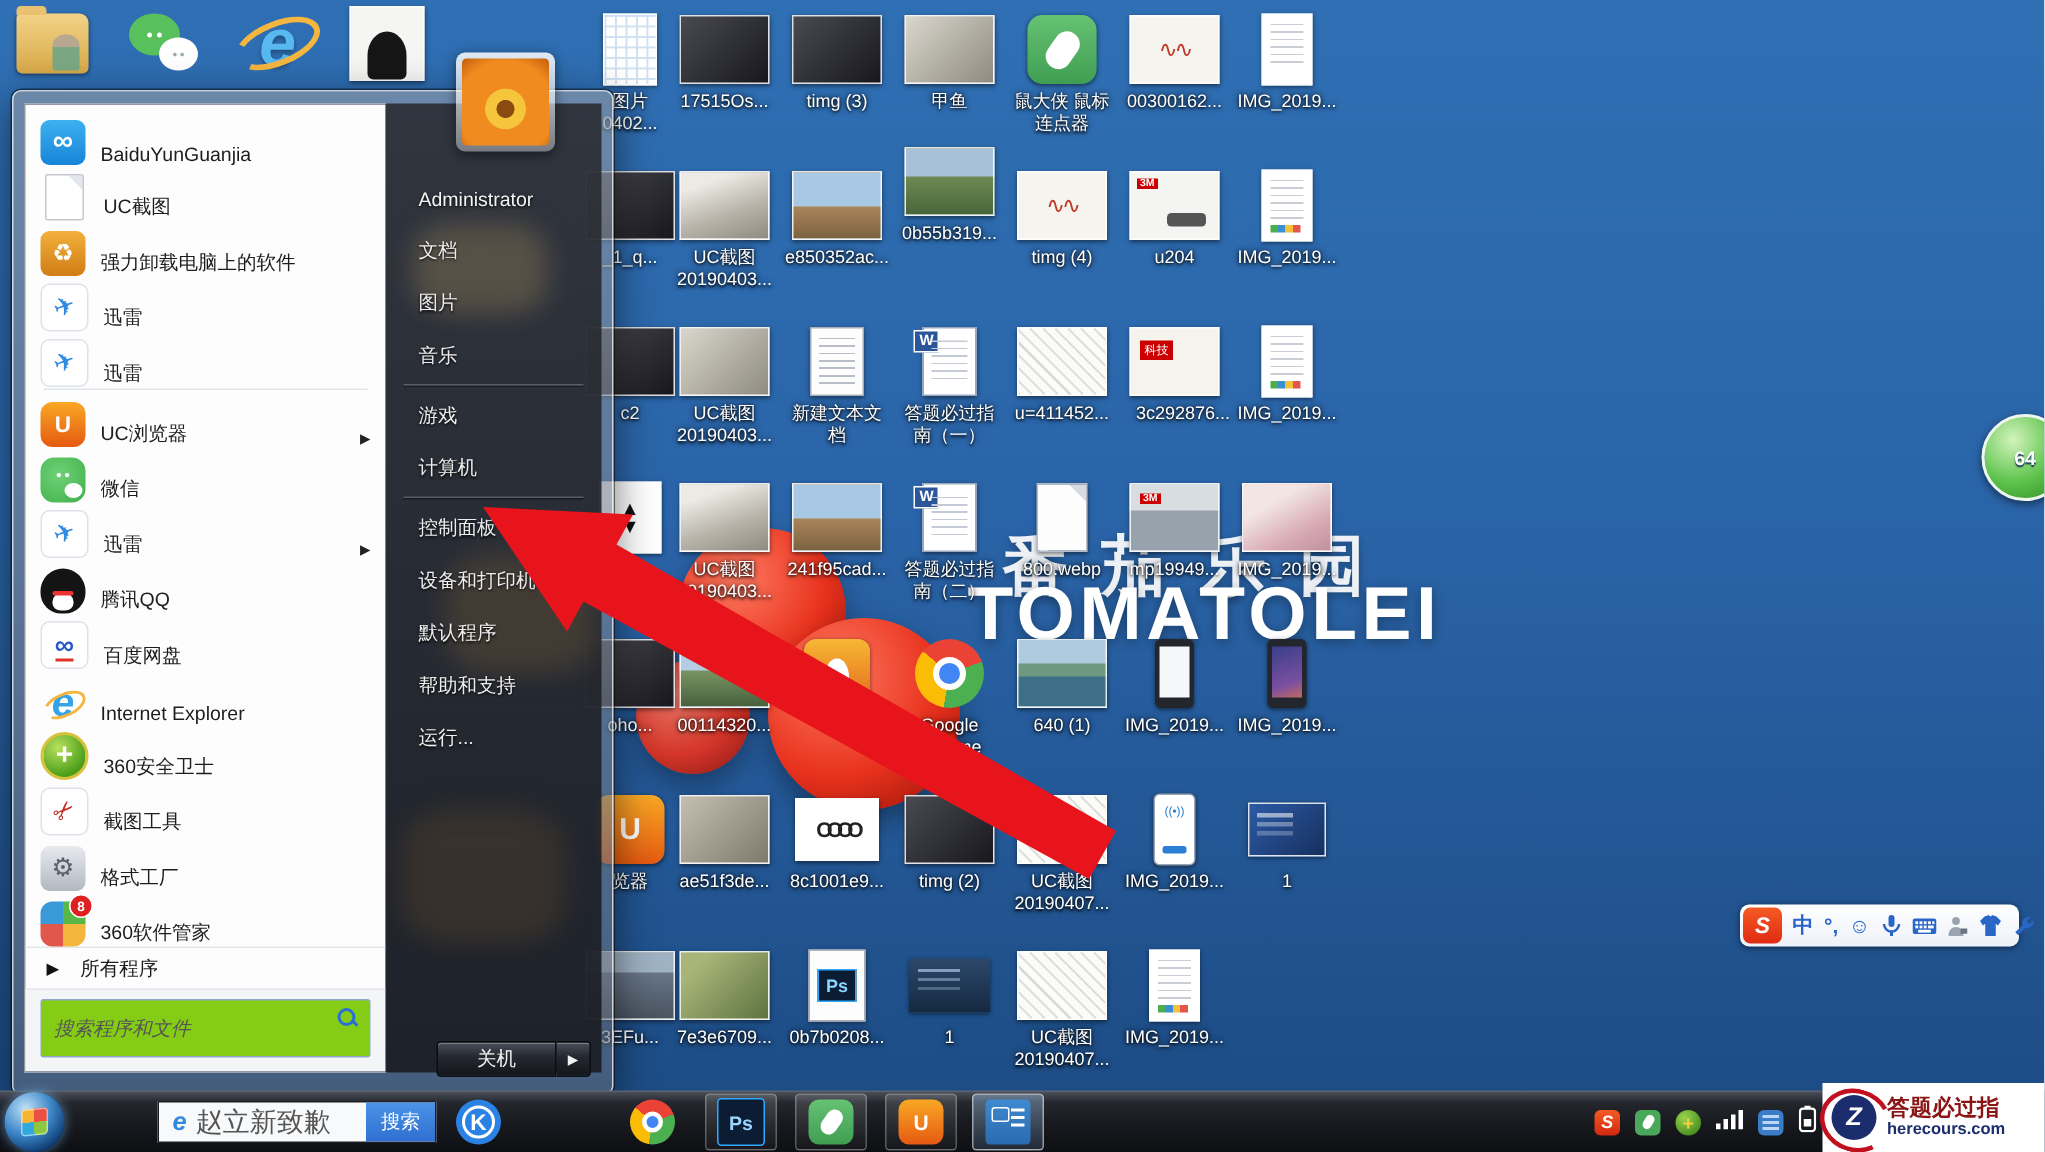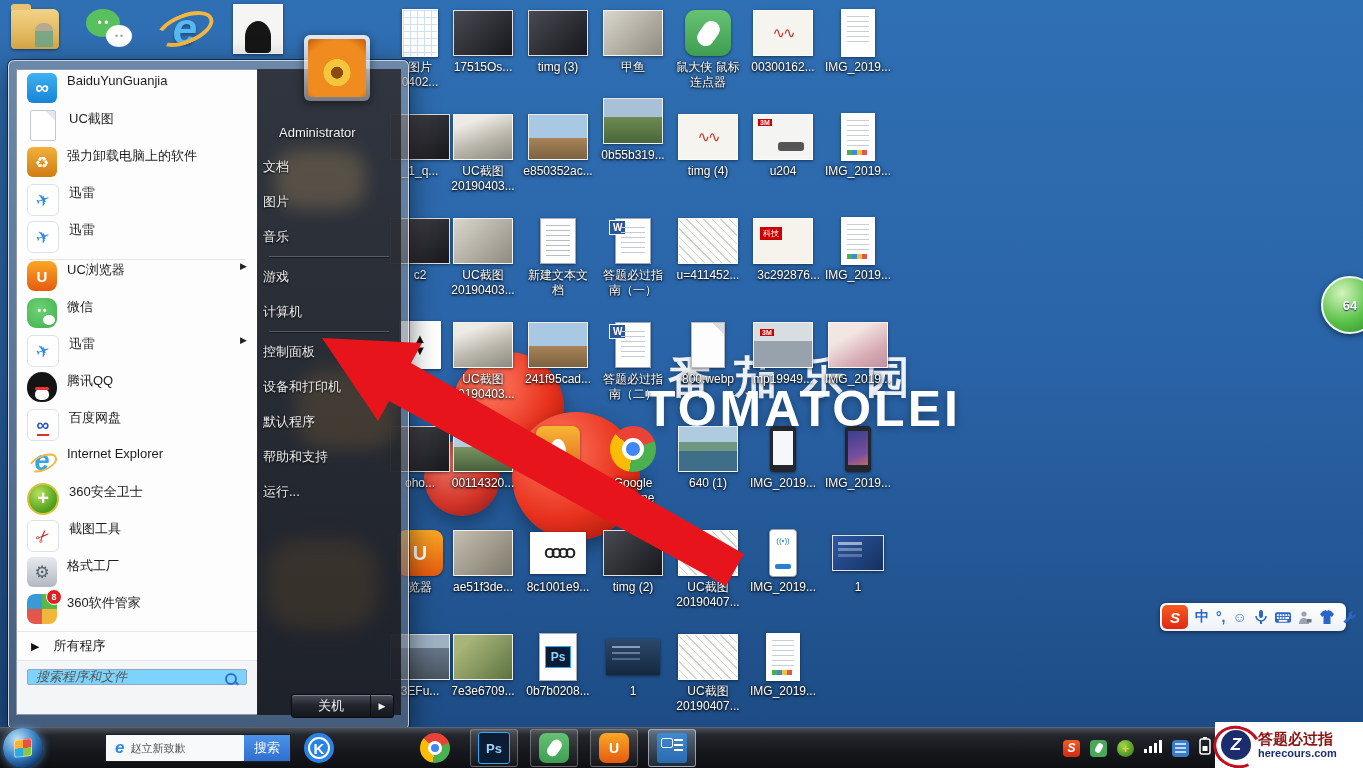--- a/index.html
+++ b/index.html
@@ -84,21 +84,21 @@
   .t-iebig::after{content:"e";text-shadow:0 2px 3px rgba(0,0,0,.3);}
   .t-iebig::before{content:"";position:absolute;width:52px;height:22px;border:4px solid #f4b63f;border-left-color:transparent;border-radius:50%;transform:rotate(-22deg);}
   .t-portrait{width:48px;height:48px;background:#f5f5f3;}
   .t-portrait::after{content:"";position:absolute;bottom:0;left:11px;width:26px;height:32px;background:#161616;border-radius:50% 50% 4px 4px;}
   
   .start-frame{position:absolute;left:8px;top:60px;width:399px;height:668px;z-index:5;border-radius:6px;
     background:linear-gradient(rgba(140,150,165,.65),rgba(95,105,120,.6));
     border:1px solid rgba(255,255,255,.7);box-shadow:0 0 0 1px rgba(0,0,0,.5),0 8px 28px rgba(0,0,0,.55);}
   .sm-left{position:absolute;left:7px;top:8px;width:240px;bottom:14px;background:#fdfdfd;border:1px solid #8f98a4;display:flex;flex-direction:column;}
   .sm-list{flex:1;padding:3px 2px 0;}
-  .sm-item{height:37px;display:flex;align-items:flex-start;gap:10px;padding:0 8px;font-size:13px;color:#1d1d1d;border-radius:3px;cursor:pointer;}
+  .sm-item{height:37px;display:flex;align-items:flex-end;gap:10px;padding:0 8px;font-size:13px;color:#1d1d1d;border-radius:3px;cursor:pointer;}
   .sm-label{flex:1;white-space:nowrap;overflow:hidden;}
   .sm-arrow{color:#222;font-size:9px;}
   .sm-div{height:1px;background:#e2e5ea;margin:1px 10px;}
   .mi{width:30px;height:30px;border-radius:6px;position:relative;flex:none;display:flex;align-items:center;justify-content:center;font-weight:bold;}
   .mi-baiduyun{background:linear-gradient(#3db1f0,#1784d8);color:#fff;}.mi-baiduyun::after{content:"\221E";font-size:19px;}
   .mi-page{width:24px;height:29px;margin:0 3px;border-radius:2px;border:1px solid #c4c9d0;background:linear-gradient(225deg,#e4e8ee 0 7px,#fff 7px);}
   .mi-uninstall{background:linear-gradient(#f2b03c,#cf7d14);color:#fff;}.mi-uninstall::after{content:"\267B";font-size:16px;}
   .mi-xunlei{background:#fff;border:1px solid #dde2ea;color:#2f8ae0;}.mi-xunlei::after{content:"\2708";font-size:17px;transform:rotate(-20deg);}
   .mi-uc{background:linear-gradient(#f9a825,#e55a10);color:#fff;border-radius:8px;}.mi-uc::after{content:"U";font-size:15px;}
   .mi-wechat{background:radial-gradient(circle at 40% 38%,#6fd276,#3faf4a);border-radius:9px;color:#fff;}
@@ -113,29 +113,29 @@
   .mi-ie::before{content:"";position:absolute;width:26px;height:12px;border:2px solid #f4b63f;border-left-color:transparent;border-radius:50%;transform:rotate(-24deg);top:9px;left:1px;}
   .mi-safe360{border-radius:50%;background:radial-gradient(circle at 35% 30%,#b8e05c,#4a9e1a 72%);border:2px solid #d8c23c;color:#fff;width:28px;height:28px;}
   .mi-safe360::after{content:"+";font-size:20px;margin-top:-2px;}
   .mi-snip{background:#fff;border:1px solid #dde2ea;color:#c03028;}.mi-snip::after{content:"\2702";font-size:17px;transform:rotate(-45deg);}
   .mi-formatfactory{background:linear-gradient(#e8eaee,#b2b8c2);color:#59616e;}.mi-formatfactory::after{content:"\2699";font-size:17px;}
   .mi-soft360{border-radius:8px;background:conic-gradient(#58b747 0 25%,#f2b63c 25% 50%,#e2574c 50% 75%,#3a9ad8 75%);}
   .mi-soft360::after{content:"8";position:absolute;top:-5px;right:-5px;width:14px;height:14px;background:#e02020;border:1px solid #fff;border-radius:50%;color:#fff;font-size:9px;line-height:14px;text-align:center;}
   .sm-allprog{height:30px;border-top:1px solid #e2e5ea;display:flex;align-items:center;gap:14px;padding:0 14px;font-size:13px;color:#1d1d1d;cursor:pointer;}
   .sm-allprog .tri{font-size:11px;color:#111;}
   .sm-search{height:40px;padding:6px 10px 9px;background:#f3f5f7;border-top:1px solid #e2e5ea;position:relative;}
-  .sm-search input{width:100%;height:16px;box-sizing:border-box;border:1px solid #8fa8c8;border-radius:2px;padding:0 28px 0 8px;font-size:13px;font-style:italic;color:#444;outline:none;background:#7dd3fc;}
+  .sm-search input{width:100%;height:39px;box-sizing:border-box;border:1px solid #8fa8c8;border-radius:2px;padding:0 28px 0 8px;font-size:13px;font-style:italic;color:#444;outline:none;background:#84cc16;}
   .sm-search input::placeholder{color:#555;font-style:italic;}
   .mag{position:absolute;right:18px;top:12px;width:14px;height:14px;}
   .mag::before{content:"";position:absolute;left:0;top:0;width:8px;height:8px;border:2px solid #2a6fd4;border-radius:50%;}
   .mag::after{content:"";position:absolute;left:9px;top:9px;width:5px;height:2px;background:#2a6fd4;transform:rotate(45deg);}
   .sm-right{position:absolute;left:248px;top:8px;right:7px;bottom:14px;background:linear-gradient(rgba(40,42,48,.88),rgba(26,28,34,.92));overflow:hidden;}
   .blob{position:absolute;border-radius:30%;filter:blur(9px);opacity:.55;}
   .sm-user{position:relative;margin:52px 0 4px;padding:0 0 0 22px;font-size:13px;color:#f4f4f4;text-shadow:0 1px 2px #000;height:24px;line-height:24px;}
-  .smr-item{position:relative;height:35px;line-height:35px;padding-left:6px;font-size:13px;color:#ededed;text-shadow:0 1px 2px #000;cursor:pointer;}
+  .smr-item{position:relative;height:35px;line-height:35px;padding-left:22px;font-size:13px;color:#ededed;text-shadow:0 1px 2px #000;cursor:pointer;}
   .smr-div{height:1px;background:rgba(255,255,255,.22);margin:2px 12px;box-shadow:0 1px 0 rgba(0,0,0,.4);}
   .avatar{position:absolute;left:295px;top:-26px;width:58px;height:58px;padding:4px;border-radius:6px;z-index:2;
     background:linear-gradient(rgba(255,255,255,.85),rgba(255,255,255,.35));box-shadow:0 2px 8px rgba(0,0,0,.5);}
   .avatar .flower{width:58px;height:58px;border-radius:3px;background:radial-gradient(circle at 50% 58%,#8a4a10 0 13%,#f5c63c 14% 30%,#ef8b1f 31% 72%,#c45c0c 100%);}
   .shut-wrap{position:absolute;right:14px;bottom:11px;display:flex;z-index:3;}
   .btn-shut,.btn-shut-arrow{height:22px;background:linear-gradient(#4a505c,#23262e 45%,#15171d);border:1px solid #0b0d11;color:#f2f2f2;font-size:13px;display:flex;align-items:center;justify-content:center;box-shadow:inset 0 1px 0 rgba(255,255,255,.28);cursor:pointer;}
   .btn-shut{min-width:66px;border-radius:3px 0 0 3px;padding:0 6px;}
   .btn-shut-arrow{width:22px;border-left:none;border-radius:0 3px 3px 0;font-size:9px;}
   
   .taskbar{position:absolute;left:0;right:0;bottom:0;height:40px;z-index:6;display:flex;align-items:center;
@@ -154,21 +154,21 @@
   .tb-chrome::after{content:"";position:absolute;left:8px;top:8px;width:8px;height:8px;border-radius:50%;background:#4285f4;border:3px solid #fff;}
   .tb-photoshop{background:#0b1c33;border:1px solid #31a8ff;color:#9bd4ff;border-radius:3px;}.tb-photoshop::after{content:"Ps";font-size:13px;}
   .tb-mouse-clicker{border-radius:7px;background:linear-gradient(#66c273,#3f9e52);}
   .tb-mouse-clicker::after{content:"";width:11px;height:18px;border-radius:6px;background:#fff;transform:rotate(35deg);}
   .tb-uc-browser{border-radius:7px;background:linear-gradient(#f9a825,#e55a10);color:#fff;}.tb-uc-browser::after{content:"U";font-size:14px;}
   .tb-display-settings{background:linear-gradient(#3f8ad0,#2a6aae);border-radius:3px;}
   .tb-display-settings::before{content:"";position:absolute;left:4px;top:5px;width:10px;height:8px;border:1px solid #fff;border-radius:2px;}
   .tb-display-settings::after{content:"";position:absolute;right:4px;top:6px;width:9px;height:2px;background:#fff;box-shadow:0 5px 0 #fff,0 10px 0 #fff;}
   .tb-search{width:184px;height:26px;margin-left:14px;background:#f7f9fb;border:1px solid #1c1e24;display:flex;align-items:center;flex:none;cursor:text;}
   .tb-search .e{color:#2f8ae0;font-size:17px;font-weight:bold;font-style:italic;margin:0 6px 0 9px;}
-  .tb-search .q{flex:1;font-size:11px;color:#555;}
+  .tb-search .q{flex:1;font-size:18px;color:#555;}
   .tb-search .go{width:46px;height:26px;background:linear-gradient(#4b93e8,#2f6fd0);color:#fff;font-size:13px;display:flex;align-items:center;justify-content:center;cursor:pointer;}
   .tray{margin-left:auto;margin-right:152px;display:flex;align-items:center;gap:10px;}
   .tri16{width:17px;height:17px;border-radius:4px;position:relative;display:flex;align-items:center;justify-content:center;flex:none;cursor:pointer;}
   .tr-sogou{background:linear-gradient(#f55b23,#d02812);color:#fff;font-weight:bold;font-style:italic;font-size:12px;}
   .tr-mouse-clicker{background:#4aa85a;}.tr-mouse-clicker::after{content:"";width:6px;height:10px;background:#fff;border-radius:3px;transform:rotate(30deg);}
   .tr-360-plus{border-radius:50%;background:radial-gradient(circle at 35% 30%,#9ad44c,#2e7a14);}.tr-360-plus::after{content:"+";color:#f4d03c;font-weight:bold;font-size:13px;}
   .tr-app-blue{background:#3a7cc8;}.tr-app-blue::after{content:"";position:absolute;inset:3px;background:repeating-linear-gradient(#bcd8f4 0 2px,transparent 2px 4px);}
   
   .arrow-svg{position:absolute;inset:0;z-index:8;pointer-events:none;}
   .perf-ball{position:absolute;right:-16px;top:276px;width:54px;height:54px;border-radius:50%;z-index:4;

